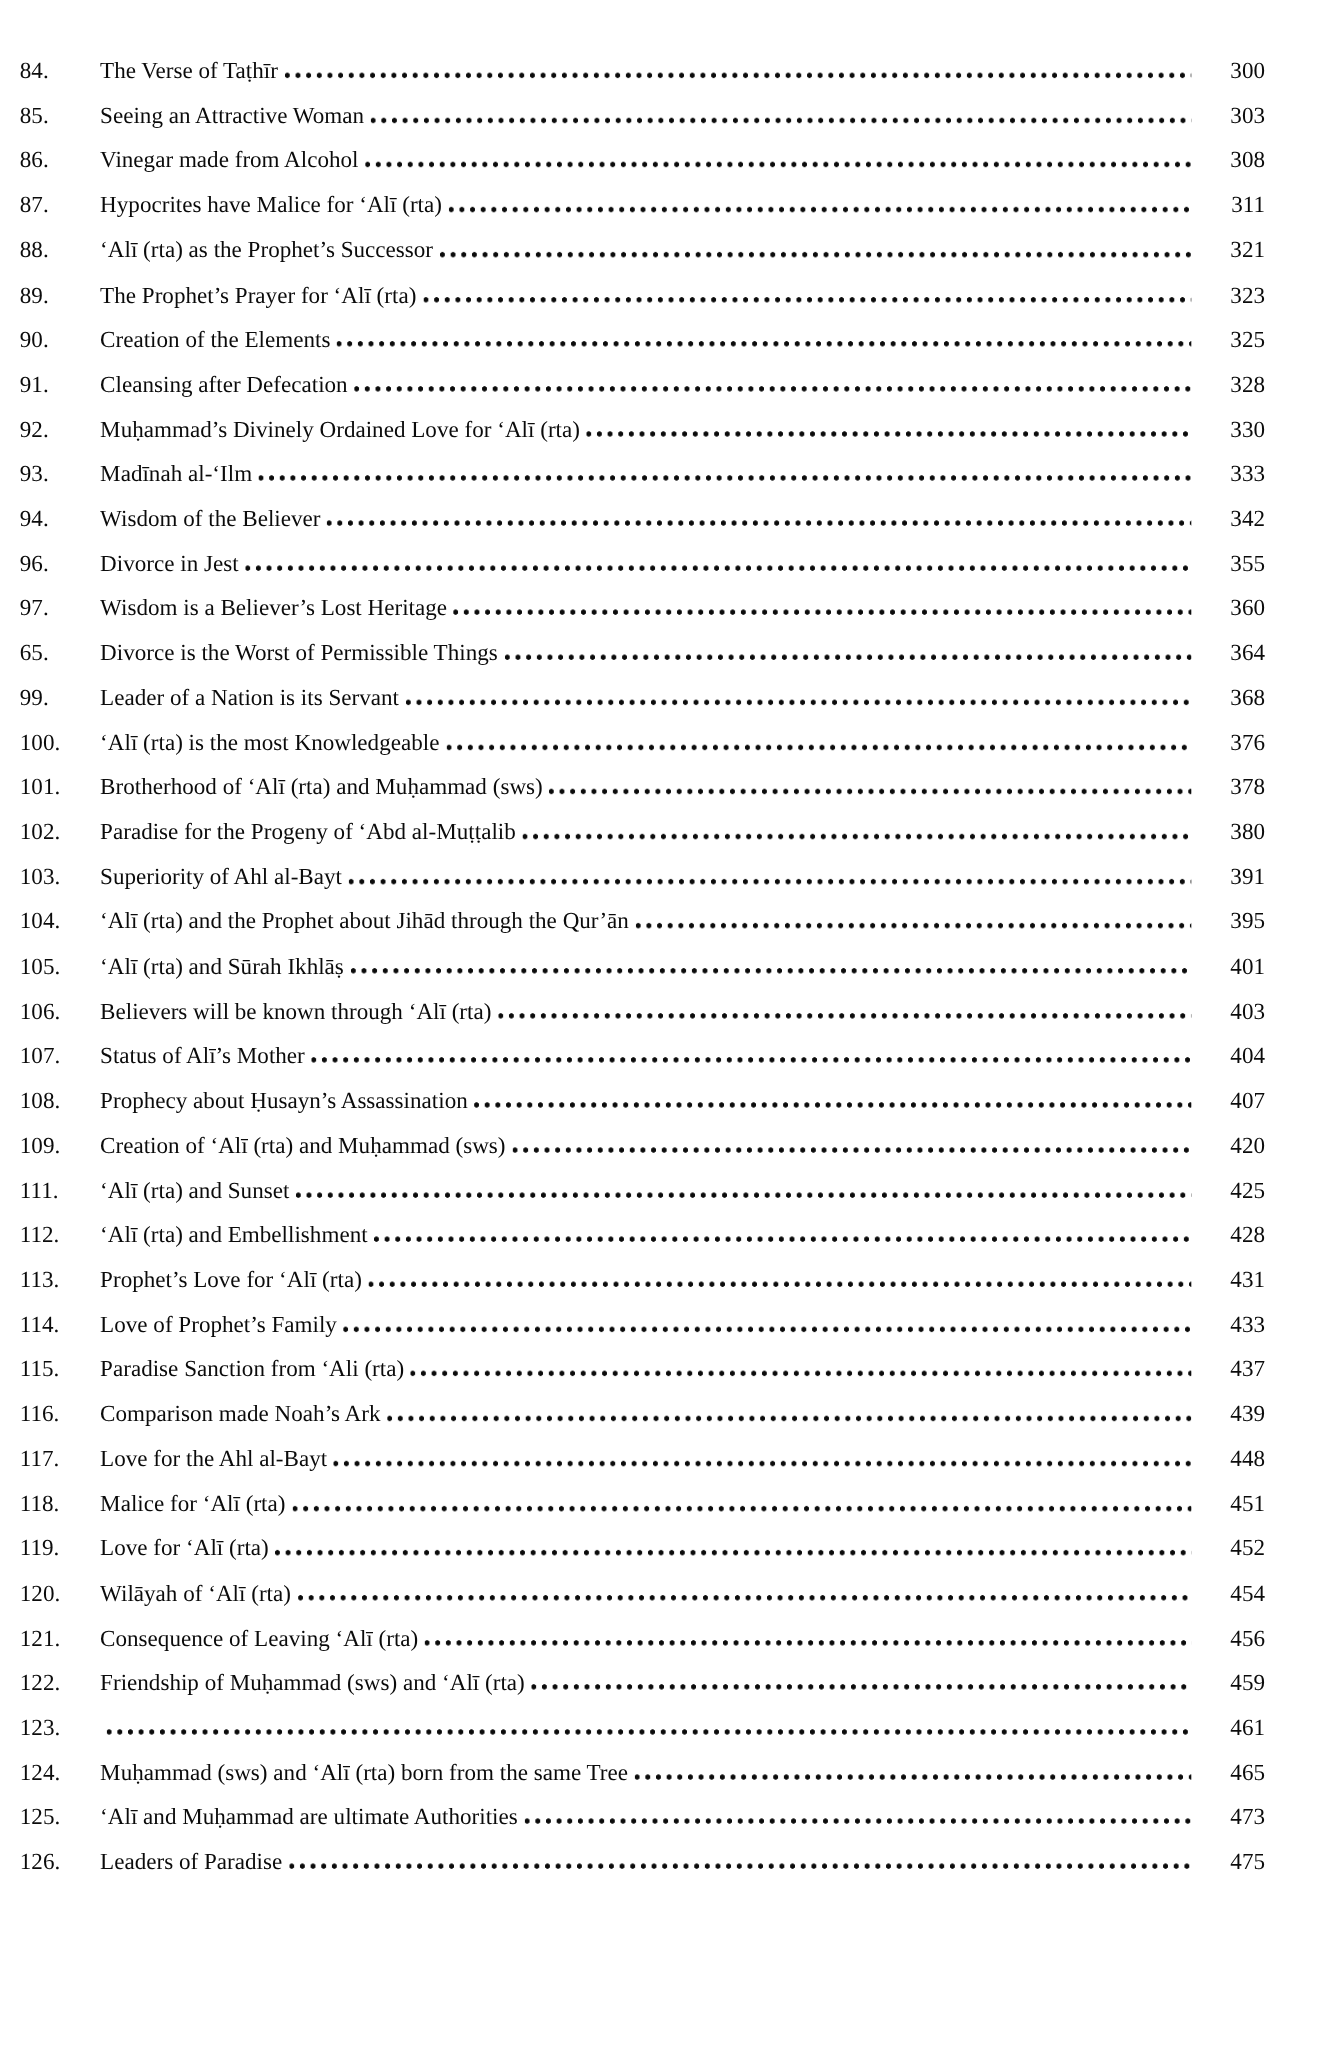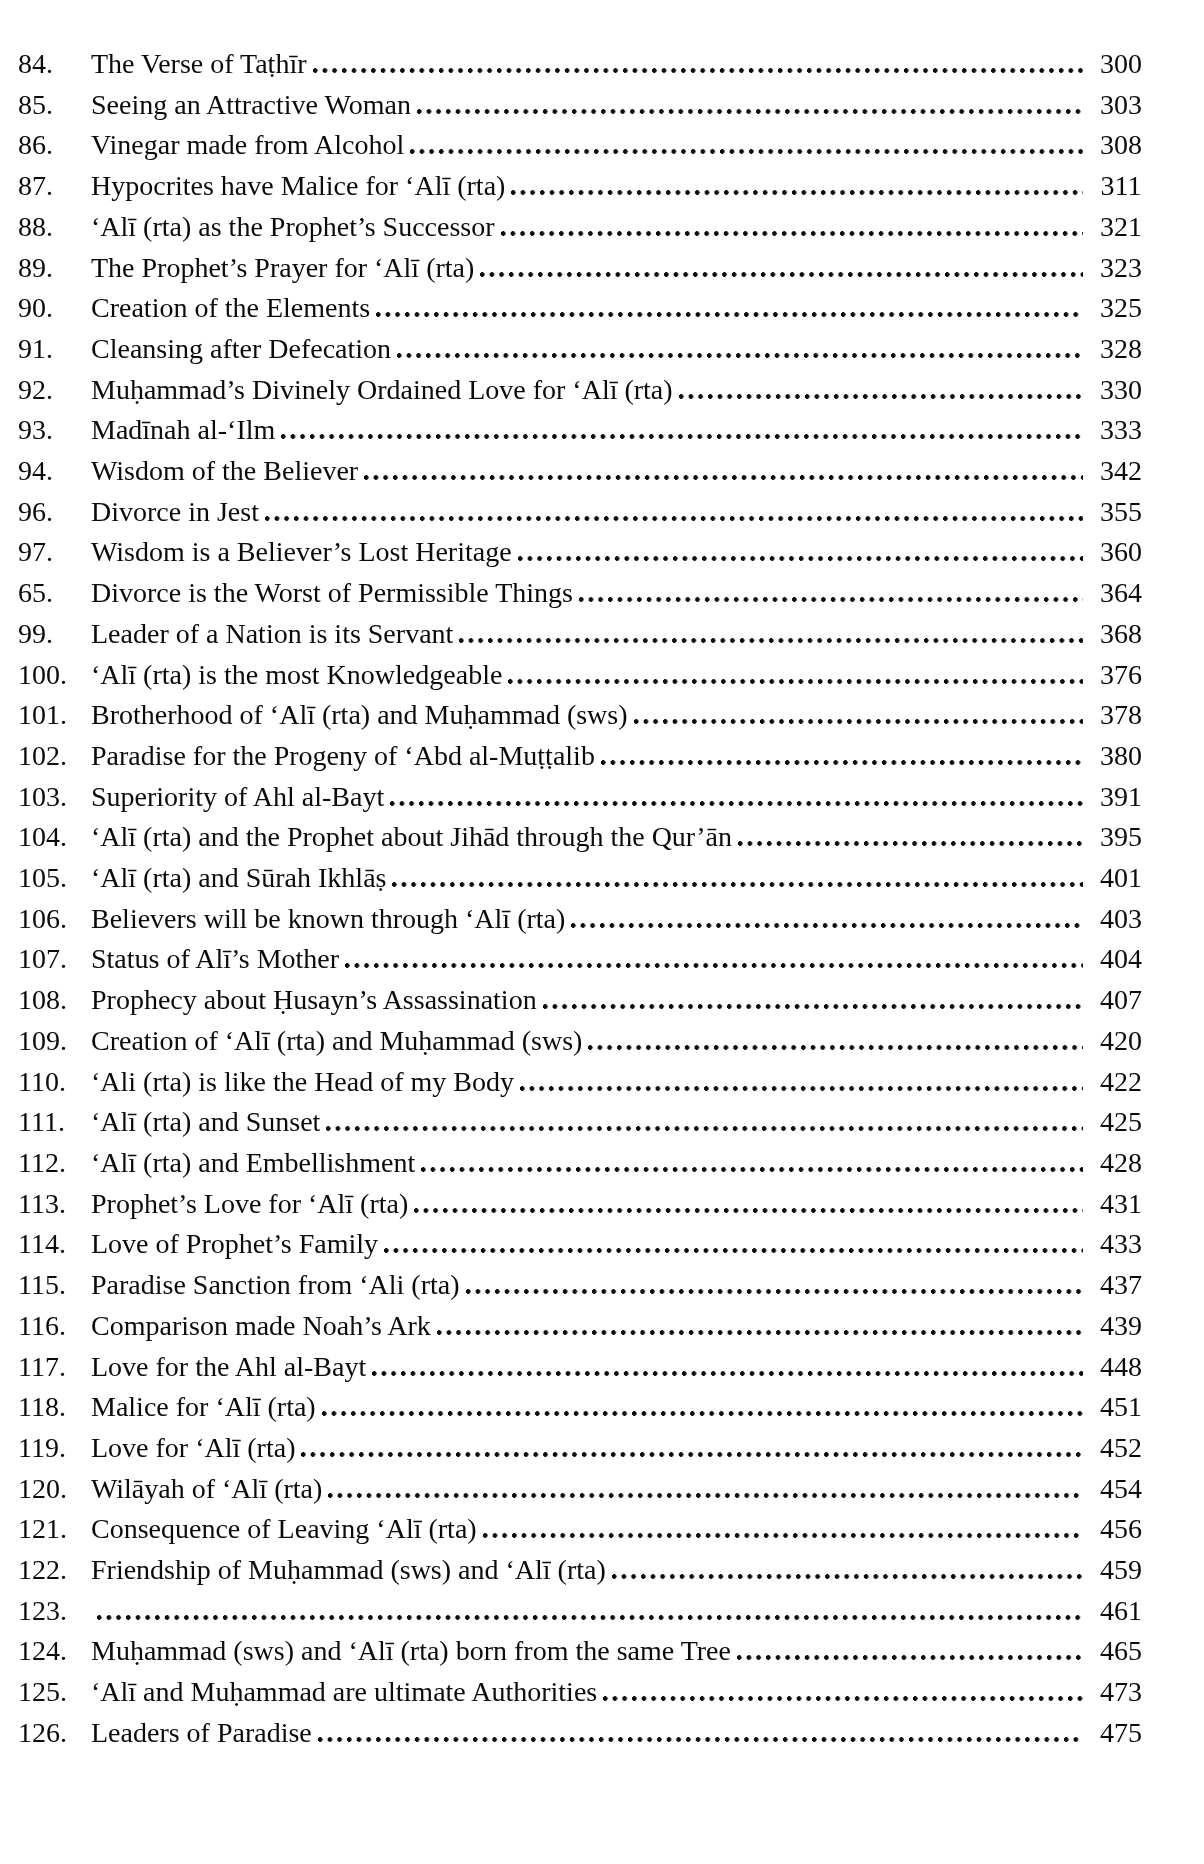--- a/index.html
+++ b/index.html
@@ -7,21 +7,21 @@
     padding: 0;
     background: #ffffff;
   }
   .page {
     box-sizing: border-box;
     width: 1204px;
     height: 1864px;
     background: #ffffff;
     padding: 44px 54px 0 18px;
     font-family: "Liberation Serif", "DejaVu Serif", serif;
-    font-size: 28px;
+    font-size: 21px;
     line-height: 40.7px;
     color: #0b0b0b;
     overflow: hidden;
   }
   .toc-row {
     display: flex;
     align-items: baseline;
     white-space: nowrap;
   }
   .num {
@@ -36,21 +36,21 @@
     height: 5px;
     margin: 0 9px 0 6px;
     background-image: radial-gradient(circle at 2.2px 2.5px, #0b0b0b 2.05px, transparent 2.6px);
     background-repeat: repeat-x;
     background-size: 9.7px 5px;
     background-position: left bottom;
   }
   .pagenum {
     flex: 0 0 auto;
     min-width: 58px;
-    text-align: center;
+    text-align: right;
   }
 </style>
 </head>
 <body>
 
 <div class="page">
   <div id="toc">
       <div class="toc-row">
         <span class="num">84.</span>
         <span class="title">The Verse of Taṭhīr</span>
@@ -195,26 +195,20 @@
         <span class="leader"></span>
         <span class="pagenum">407</span>
       </div>
       <div class="toc-row">
         <span class="num">109.</span>
         <span class="title">Creation of ‘Alī (rta) and Muḥammad (sws)</span>
         <span class="leader"></span>
         <span class="pagenum">420</span>
       </div>
       <div class="toc-row">
-        <span class="num">110.</span>
-        <span class="title">‘Ali (rta) is like the Head of my Body</span>
-        <span class="leader"></span>
-        <span class="pagenum">422</span>
-      </div>
-      <div class="toc-row">
         <span class="num">111.</span>
         <span class="title">‘Alī (rta) and Sunset</span>
         <span class="leader"></span>
         <span class="pagenum">425</span>
       </div>
       <div class="toc-row">
         <span class="num">112.</span>
         <span class="title">‘Alī (rta) and Embellishment</span>
         <span class="leader"></span>
         <span class="pagenum">428</span>

